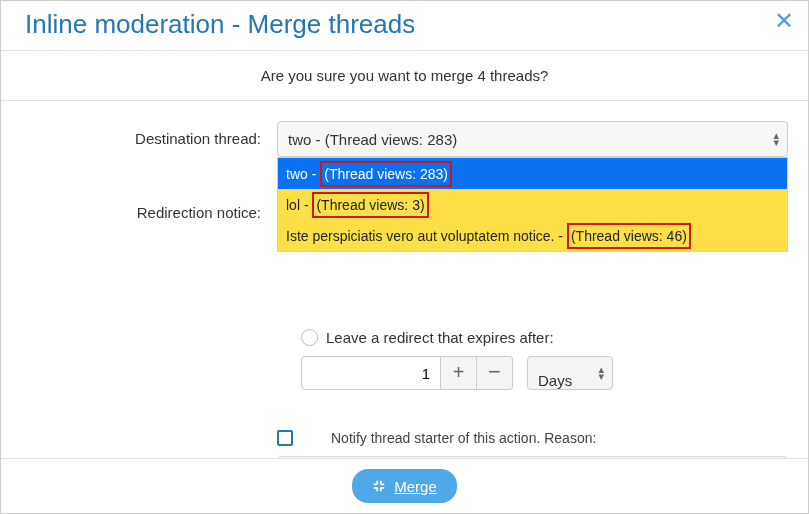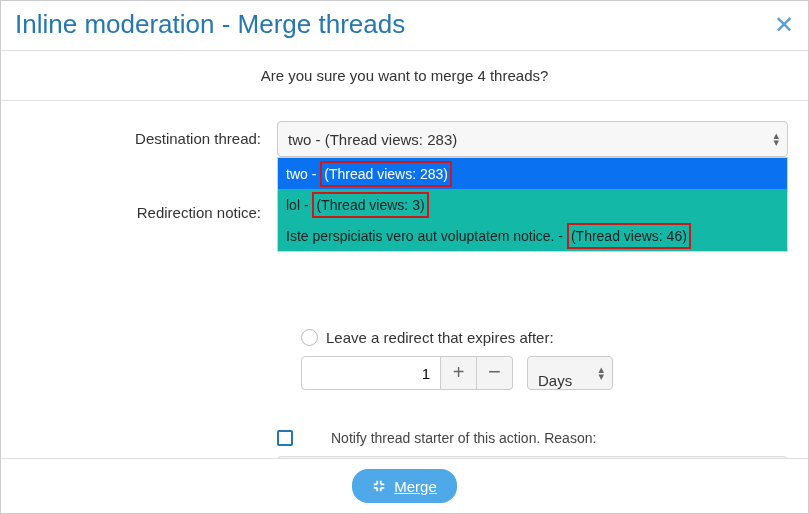--- a/index.html
+++ b/index.html
@@ -18,24 +18,24 @@
     }
     .modal {
       border: 1px solid #ccc;
       width: 809px;
       height: 514px;
       position: relative;
       display: flex;
       flex-direction: column;
     }
     .modal-header {
-      padding: 8px 14px 10px 14px;
+      padding: 8px 14px 10px 24px;
       border-bottom: 1px solid #e0e0e0;
       display: flex;
-      align-items: center;
+      align-items: flex-start;
       justify-content: space-between;
     }
     .modal-title {
       font-size: 26px;
       font-weight: 400;
       color: #2577b1;
     }
     .close-icon {
       font-size: 24px;
       color: #5a9fd0;
@@ -108,21 +108,21 @@
       background: #fff;
       border: 1px solid #d0d0d0;
       z-index: 100;
     }
     .dropdown-item {
       height: 31px;
       line-height: 31px;
       padding: 0 8px;
       font-size: 14px;
       color: #222;
-      background: #14b8a6;
+      background: #fde047;
       white-space: nowrap;
       overflow: hidden;
     }
     .dropdown-item.selected {
       background: #0a72f0;
       color: #fff;
     }
     .hl {
       border: 2px solid #d01818;
       display: inline-block;

